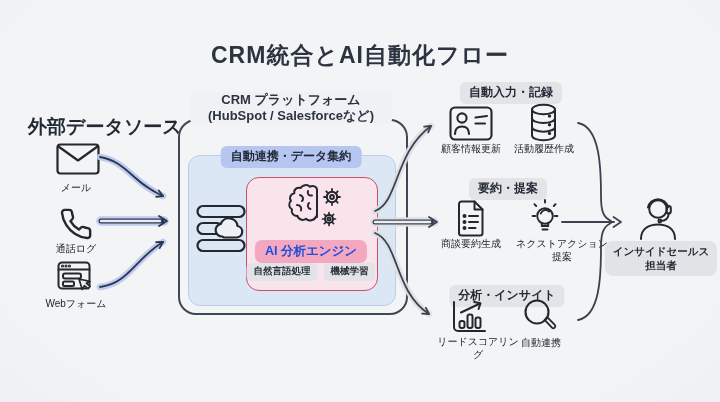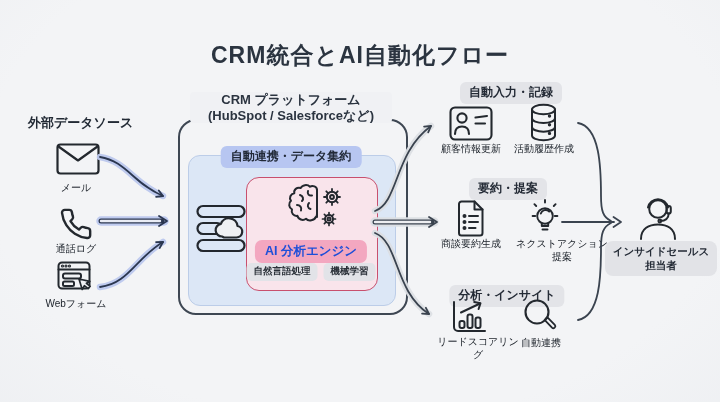--- a/index.html
+++ b/index.html
@@ -3,21 +3,21 @@
 <meta charset="utf-8">
 <style>
   html,body{margin:0;padding:0;}
   body{font-family:"Liberation Sans","DejaVu Sans",sans-serif;background:#dfe1e6;}
   .stage{position:relative;width:720px;height:402px;overflow:hidden;
     background:radial-gradient(115% 140% at 50% 42%, #f3f4f6 45%, #eceef1 70%, #d9dbe0 100%);
     color:#2b3440;}
   .abs{position:absolute;}
   .title{top:40px;left:0;width:720px;text-align:center;font-size:23px;font-weight:700;
     color:#2b3440;letter-spacing:1px;}
-  .src-label{left:28px;top:114px;font-size:13px;font-weight:700;color:#222a35;}
+  .src-label{left:28px;top:114px;font-size:19px;font-weight:700;color:#222a35;}
   .cap{position:absolute;font-size:10px;color:#20262e;text-align:center;line-height:1.25;}
   .nowrap{white-space:nowrap;}
   .crm-box{left:178px;top:119px;width:226px;height:192px;border:2px solid #3e4753;border-radius:18px;}
   .crm-label{left:190px;top:92px;width:202px;text-align:center;font-size:13px;font-weight:700;
     line-height:15.5px;background:#f0f1f4;border-radius:4px;color:#2b3440;}
   .inner-box{left:188px;top:155px;width:206px;height:149px;background:#dce7f6;
     border:1px solid #bccde8;border-radius:12px;}
   .badge-blue{left:291px;top:146px;transform:translateX(-50%);background:#b7c6f1;color:#222a38;
     font-size:12px;font-weight:700;padding:2px 10px 3px;border-radius:6px;white-space:nowrap;}
   .pink-box{left:246px;top:177px;width:130px;height:112px;background:#f9e4eb;

